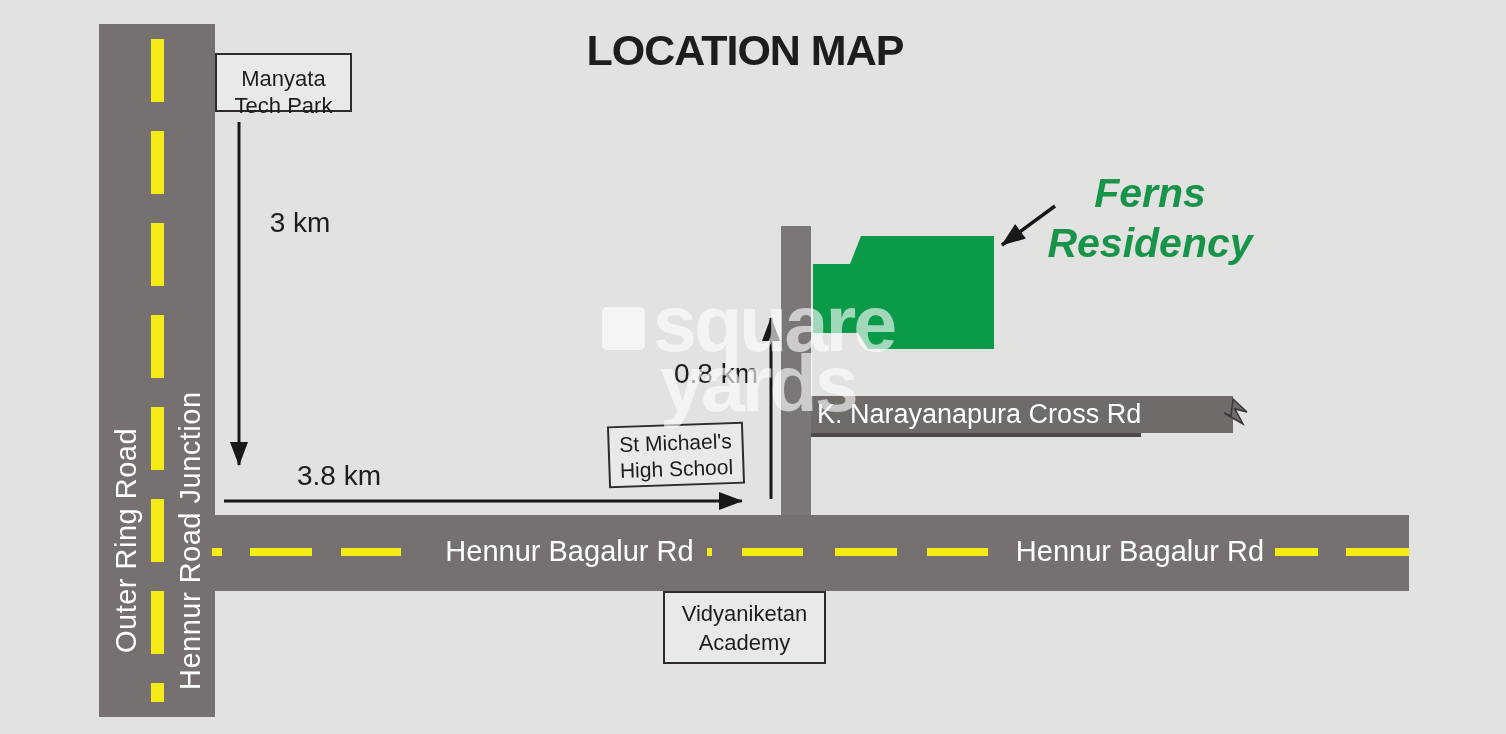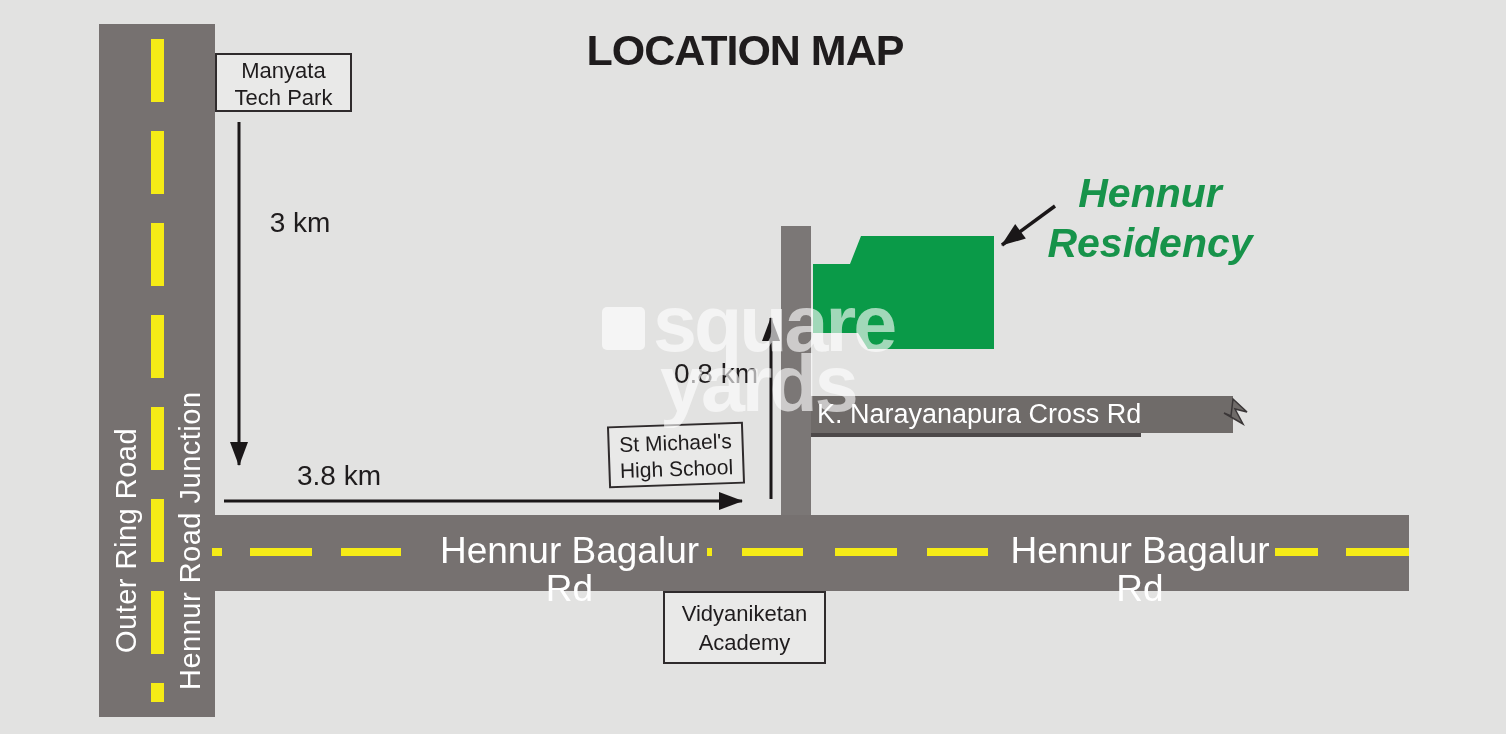--- a/index.html
+++ b/index.html
@@ -22,34 +22,34 @@
   .hdash{position:absolute;top:548px;height:8px;background:#f5eb16;}
 
   
   .vlabel{position:absolute;writing-mode:vertical-rl;transform:rotate(180deg);
       color:#fff;font-size:29px;text-align:center;letter-spacing:0.5px;}
   #outer-ring-label{left:103px;top:423px;width:46px;height:235px;line-height:46px;}
   #hennur-junction-label{left:167px;top:388px;width:46px;height:305px;line-height:46px;}
 
   
   .hroad-label{position:absolute;top:532px;height:38px;line-height:38px;text-align:center;
-      color:#fff;font-size:37px;background:#767170;}
+      color:#fff;font-size:29px;background:#767170;}
   #hb-label-west{left:432px;width:275px;}
   #hb-label-east{left:1005px;width:270px;}
 
   
   #cross-rd-banner{position:absolute;left:811px;top:396px;width:422px;height:37px;
       background:#6f6b69;color:#fff;font-size:27px;line-height:36px;padding-left:6px;
       box-sizing:border-box;white-space:nowrap;}
   #banner-shadow{position:absolute;left:811px;top:433px;width:330px;height:4px;background:#4d4949;}
 
   
   .mapbox{position:absolute;background:#e9e9e8;border:2px solid #2f2b2c;
       text-align:center;color:#1f1c1d;box-sizing:border-box;}
-  #manyata-box{left:215px;top:53px;width:137px;height:59px;font-size:22px;line-height:27px;padding-top:2px;}
+  #manyata-box{left:215px;top:53px;width:137px;height:59px;font-size:22px;line-height:27px;padding-top:10px;}
   #stmichaels-box{left:608px;top:424px;width:136px;height:62px;font-size:21px;line-height:26px;
       padding-top:4px;transform:rotate(-2deg);}
   #vidyaniketan-box{left:663px;top:591px;width:163px;height:73px;font-size:22px;line-height:29px;padding-top:6px;}
 
   
   .dist{position:absolute;font-size:28px;color:#1f1c1d;text-align:center;}
   #dist-3km{left:255px;top:207px;width:90px;}
   #dist-38km{left:289px;top:460px;width:100px;}
   #dist-08km{left:664px;top:358px;width:104px;}
 
@@ -127,21 +127,21 @@
   <div class="mapbox z40" id="vidyaniketan-box">
     <div>Vidyaniketan</div>
     <div>Academy</div>
   </div>
 
   <div class="dist z50" id="dist-3km">3 km</div>
   <div class="dist z50" id="dist-38km">3.8 km</div>
   <div class="dist z50" id="dist-08km">0.8 km</div>
 
   <div id="ferns-label" class="z50">
-    <div>Hennur</div>
+    <div>Ferns</div>
     <div>Residency</div>
   </div>
 
   <div id="watermark">
     <div id="wm-square-icon"></div>
     <div class="wm-word" id="wm-word1">square</div>
     <div class="wm-word" id="wm-word2">yards</div>
   </div>
 
 </div>

